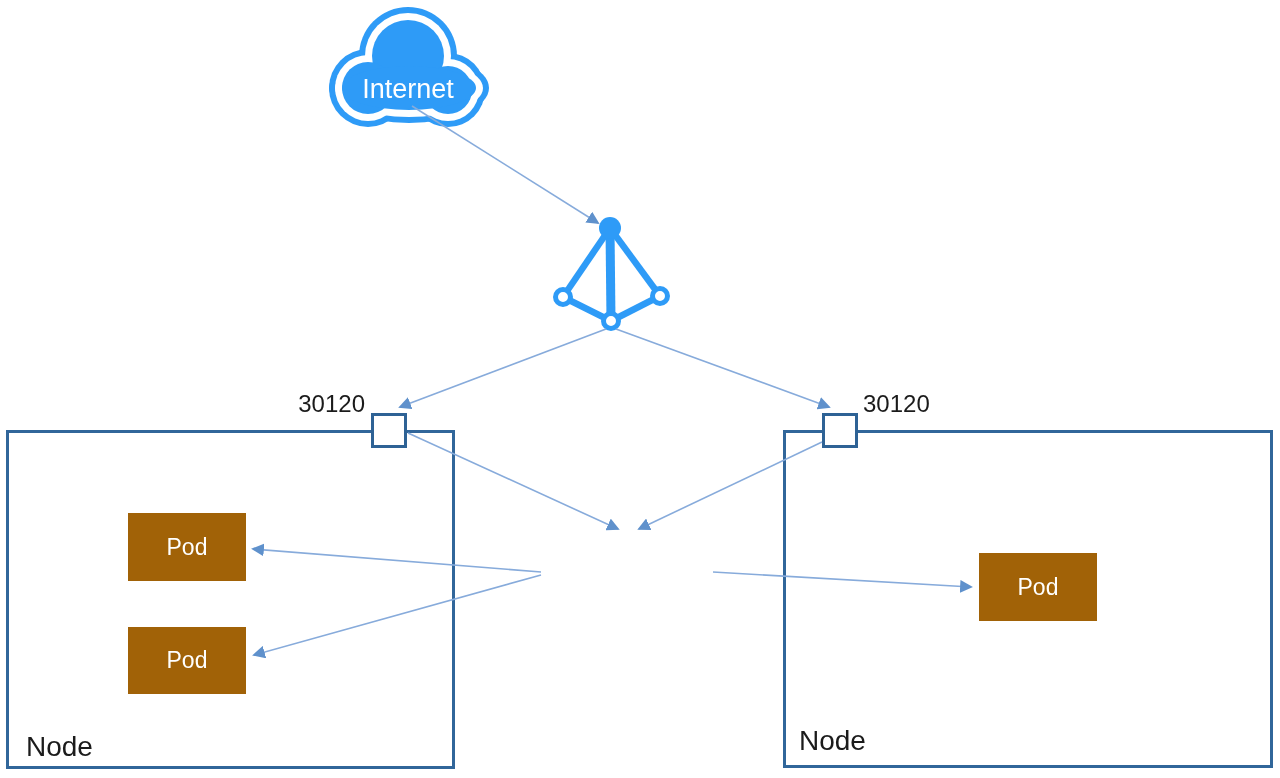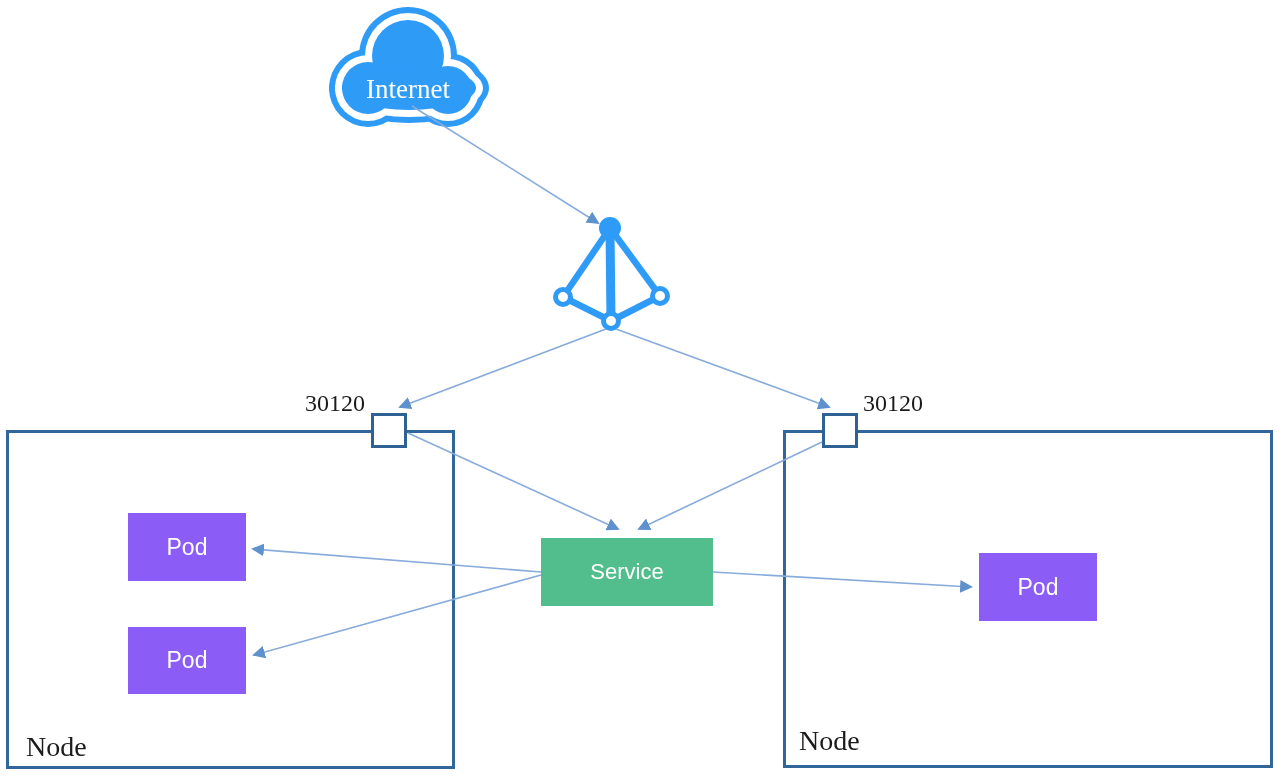--- a/index.html
+++ b/index.html
@@ -7,51 +7,48 @@
     position:relative;width:1280px;height:778px;background:#ffffff;overflow:hidden;
     font-family:"Liberation Sans","DejaVu Sans",sans-serif;
   }
   .node-box{
     position:absolute;border:3px solid #31669A;background:transparent;z-index:0;
   }
   .port-square{
     position:absolute;width:30px;height:29px;background:#ffffff;border:3px solid #2E6295;z-index:1;
   }
   .pod-box{
-    position:absolute;background:#8b5cf6;color:#ffffff;display:flex;align-items:center;justify-content:center;
+    position:absolute;background:#a16207;color:#ffffff;display:flex;align-items:center;justify-content:center;
     font-size:23px;z-index:1;
   }
   .service-box{
     position:absolute;background:#53BE8D;color:#ffffff;display:flex;align-items:center;justify-content:center;
     font-size:22px;z-index:1;
   }
   .wire-layer{position:absolute;left:0;top:0;z-index:2;pointer-events:none;}
-  .label{position:absolute;color:#1B1B1B;z-index:3;white-space:nowrap;font-family:Liberation Serif, serif;}
+  .label{position:absolute;color:#1B1B1B;z-index:3;white-space:nowrap;}
   .lbl-internet{left:338px;top:73px;width:140px;height:32px;color:#ffffff;font-size:27px;
     display:flex;align-items:center;justify-content:center;}
   .lbl-loadbalancer{left:675px;top:252px;font-size:27px;}
   .lbl-port-left{left:250px;top:390px;width:115px;text-align:right;font-size:24px;}
   .lbl-port-right{left:863px;top:390px;font-size:24px;}
   .lbl-node-left{left:26px;top:731px;font-size:28px;}
   .lbl-node-right{left:799px;top:725px;font-size:28px;}
 </style>
 </head>
 <body>
 
 <div class="canvas">
 
   <div class="node-box" style="left:6px;top:430px;width:443px;height:333px;"></div>
   <div class="node-box" style="left:783px;top:430px;width:484px;height:332px;"></div>
 
   <div class="port-square" style="left:371px;top:413px;"></div>
   <div class="port-square" style="left:822px;top:413px;"></div>
 
-  <div class="service-box" style="left:541px;top:538px;width:172px;height:68px;">
-    <span>Service</span>
-  </div>
 
   <div class="pod-box" style="left:128px;top:513px;width:118px;height:68px;">
     <span>Pod</span>
   </div>
   <div class="pod-box" style="left:128px;top:627px;width:118px;height:67px;">
     <span>Pod</span>
   </div>
   <div class="pod-box" style="left:979px;top:553px;width:118px;height:68px;">
     <span>Pod</span>
   </div>

